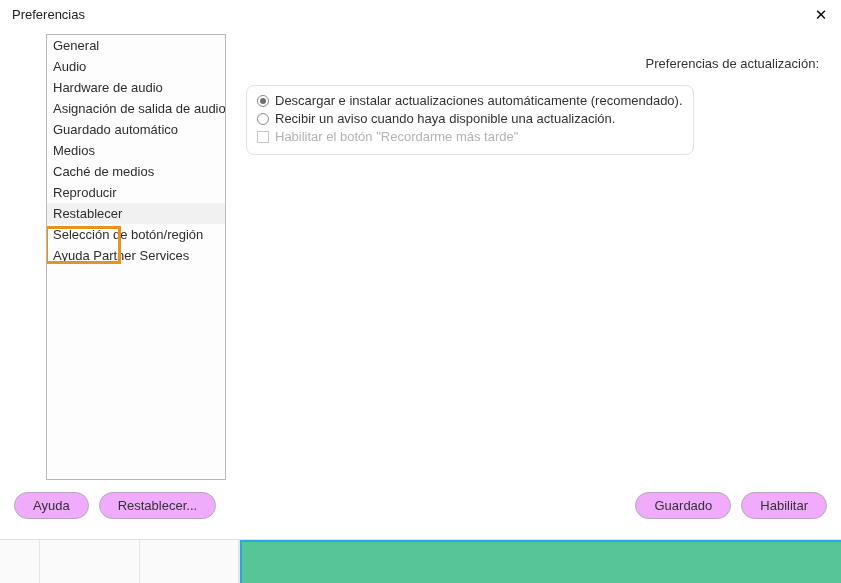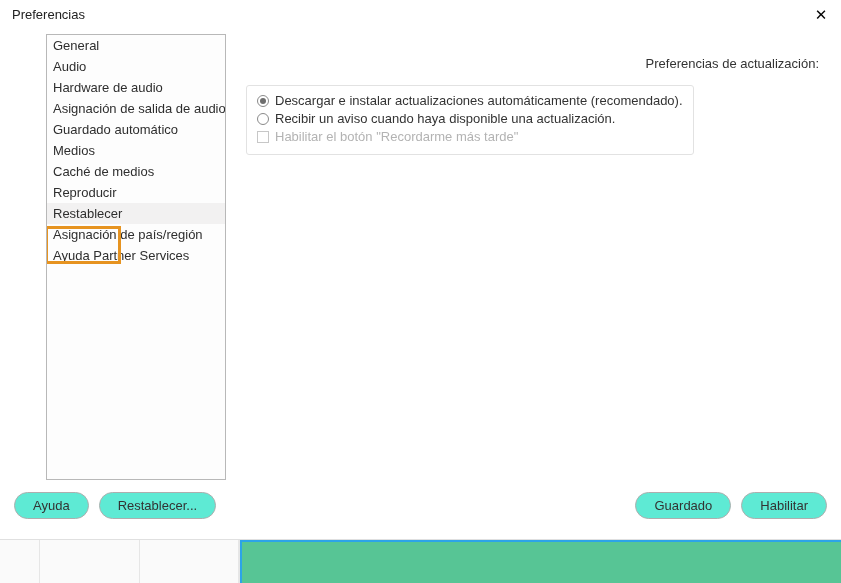--- a/index.html
+++ b/index.html
@@ -65,21 +65,21 @@
       padding: 22px 12px 0 20px;
     }
     .section-title {
       font-size: 13px;
       color: #333;
       margin-bottom: 14px;
       text-align: right;
     }
     .options-group {
       border: 1px solid #e2e2e2;
-      border-radius: 3px;
+      border-radius: 8px;
       padding: 6px 10px 8px 10px;
       width: fit-content;
     }
     .option-row {
       display: flex;
       align-items: center;
       gap: 6px;
       line-height: 18px;
       font-size: 13px;
       color: #333;
@@ -106,21 +106,21 @@
       flex-shrink: 0;
     }
     .button-bar {
       display: flex;
       justify-content: space-between;
       padding: 12px 14px 0 14px;
     }
     .button-group { display: flex; gap: 10px; }
     .btn {
       border: 1px solid #aeaeae;
-      background: #5eead4;
+      background: #f0abfc;
       border-radius: 14px;
       padding: 5px 18px;
       font-size: 13px;
       color: #333;
       cursor: pointer;
       min-width: 70px;
       text-align: center;
     }
     .bottom-strip {
       position: absolute;
@@ -166,21 +166,21 @@
   <div class="sidebar">
     <div class="sidebar-item"><span>General</span></div>
     <div class="sidebar-item"><span>Audio</span></div>
     <div class="sidebar-item"><span>Hardware de audio</span></div>
     <div class="sidebar-item"><span>Asignación de salida de audio</span></div>
     <div class="sidebar-item"><span>Guardado automático</span></div>
     <div class="sidebar-item"><span>Medios</span></div>
     <div class="sidebar-item"><span>Caché de medios</span></div>
     <div class="sidebar-item"><span>Reproducir</span></div>
     <div class="sidebar-item selected"><span>Restablecer</span></div>
-    <div class="sidebar-item"><span>Asignación de país/región</span></div>
+    <div class="sidebar-item"><span>Selección de botón/región</span></div>
     <div class="sidebar-item"><span>Ayuda Partner Services</span></div>
     <div class="highlight-box"></div>
   </div>
 
   <div class="content">
     <div class="section-title">Preferencias de actualización:</div>
     <div class="options-group">
       <div class="option-row">
         <span class="radio checked"></span>
         <span>Descargar e instalar actualizaciones automáticamente (recomendado).</span>

